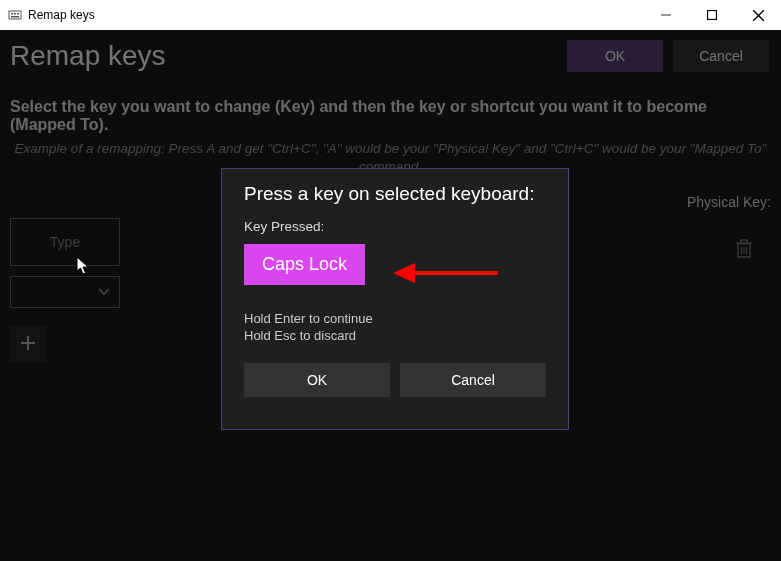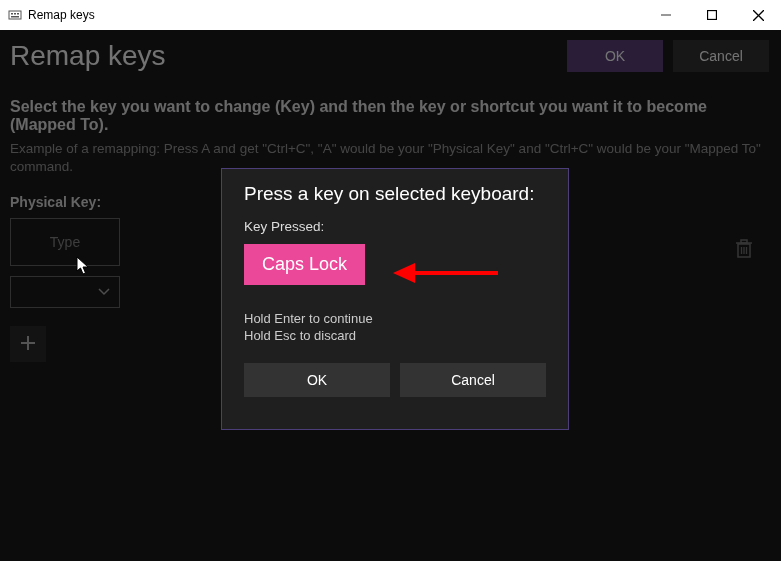--- a/index.html
+++ b/index.html
@@ -34,22 +34,22 @@
     padding: 10px 12px 8px 10px;
   }
   .app-title { font-size: 28px; font-weight: 300; color: #fff; }
   .hdr-btn {
     width: 96px; height: 32px; display:flex; align-items:center; justify-content:center;
     font-size: 14px; color:#fff;
   }
   .hdr-ok { background:#5b417d; }
   .hdr-cancel { background:#333; margin-left:10px; }
   .instructions { padding: 0 10px; font-size: 16px; color: #e6e6e6; font-weight:600; margin-top:18px;}
-  .example { padding: 6px 10px 0 10px; font-size: 13.5px; color: #9a9a9a; line-height:1.35;}
-  .section-label { padding: 18px 10px 8px 10px; font-size: 14px; color:#ddd; font-weight:700;}
+  .example { padding: 6px 10px 0 10px; font-size: 13.5px; color: #9a9a9a; font-style: italic; line-height:1.35;text-align:center;}
+  .section-label { padding: 18px 10px 8px 10px; font-size: 14px; color:#ddd; font-weight:400;text-align:right;}
   .row-block { padding: 0 10px; position:relative; }
   .type-btn {
     width: 110px; height: 48px; background:#1b1b1b; border:1px solid #666;
     display:flex; align-items:center; justify-content:center; color:#888; font-size:14px;
   }
   .select-box {
     margin-top:10px; width:110px; height:32px; background:#1b1b1b; border:1px solid #666;
     position:relative;
   }
   .chevron { position:absolute; right:8px; top:7px; color:#aaa; }
@@ -67,21 +67,21 @@
   }
   
   .modal {
     position:absolute; left:221px; top:168px; width:348px; height:262px;
     background:#1f1f1f; border:1px solid #4c3e78;
     padding: 14px 22px 18px 22px;
   }
   .modal-title { color:#fff; font-size:19px; font-weight:400; }
   .modal-sub { margin-top:14px; font-size:13.5px; color:#ddd; }
   .key-chip {
-    margin-top:10px; display:inline-block; background:#ec4899; color:#fff;
+    margin-top:10px; display:inline-block; background:#d946ef; color:#fff;
     font-size:18px; padding: 10px 18px; font-weight:400;
   }
   .hints { margin-top:26px; font-size:13px; color:#ccc; line-height:1.3;}
   .modal-btns { display:flex; gap:10px; margin-top:18px; }
   .modal-btn {
     flex:1; height:34px; background:#333; color:#fff;
     display:flex; align-items:center; justify-content:center; font-size:14px;
   }
   
   .arrow {

